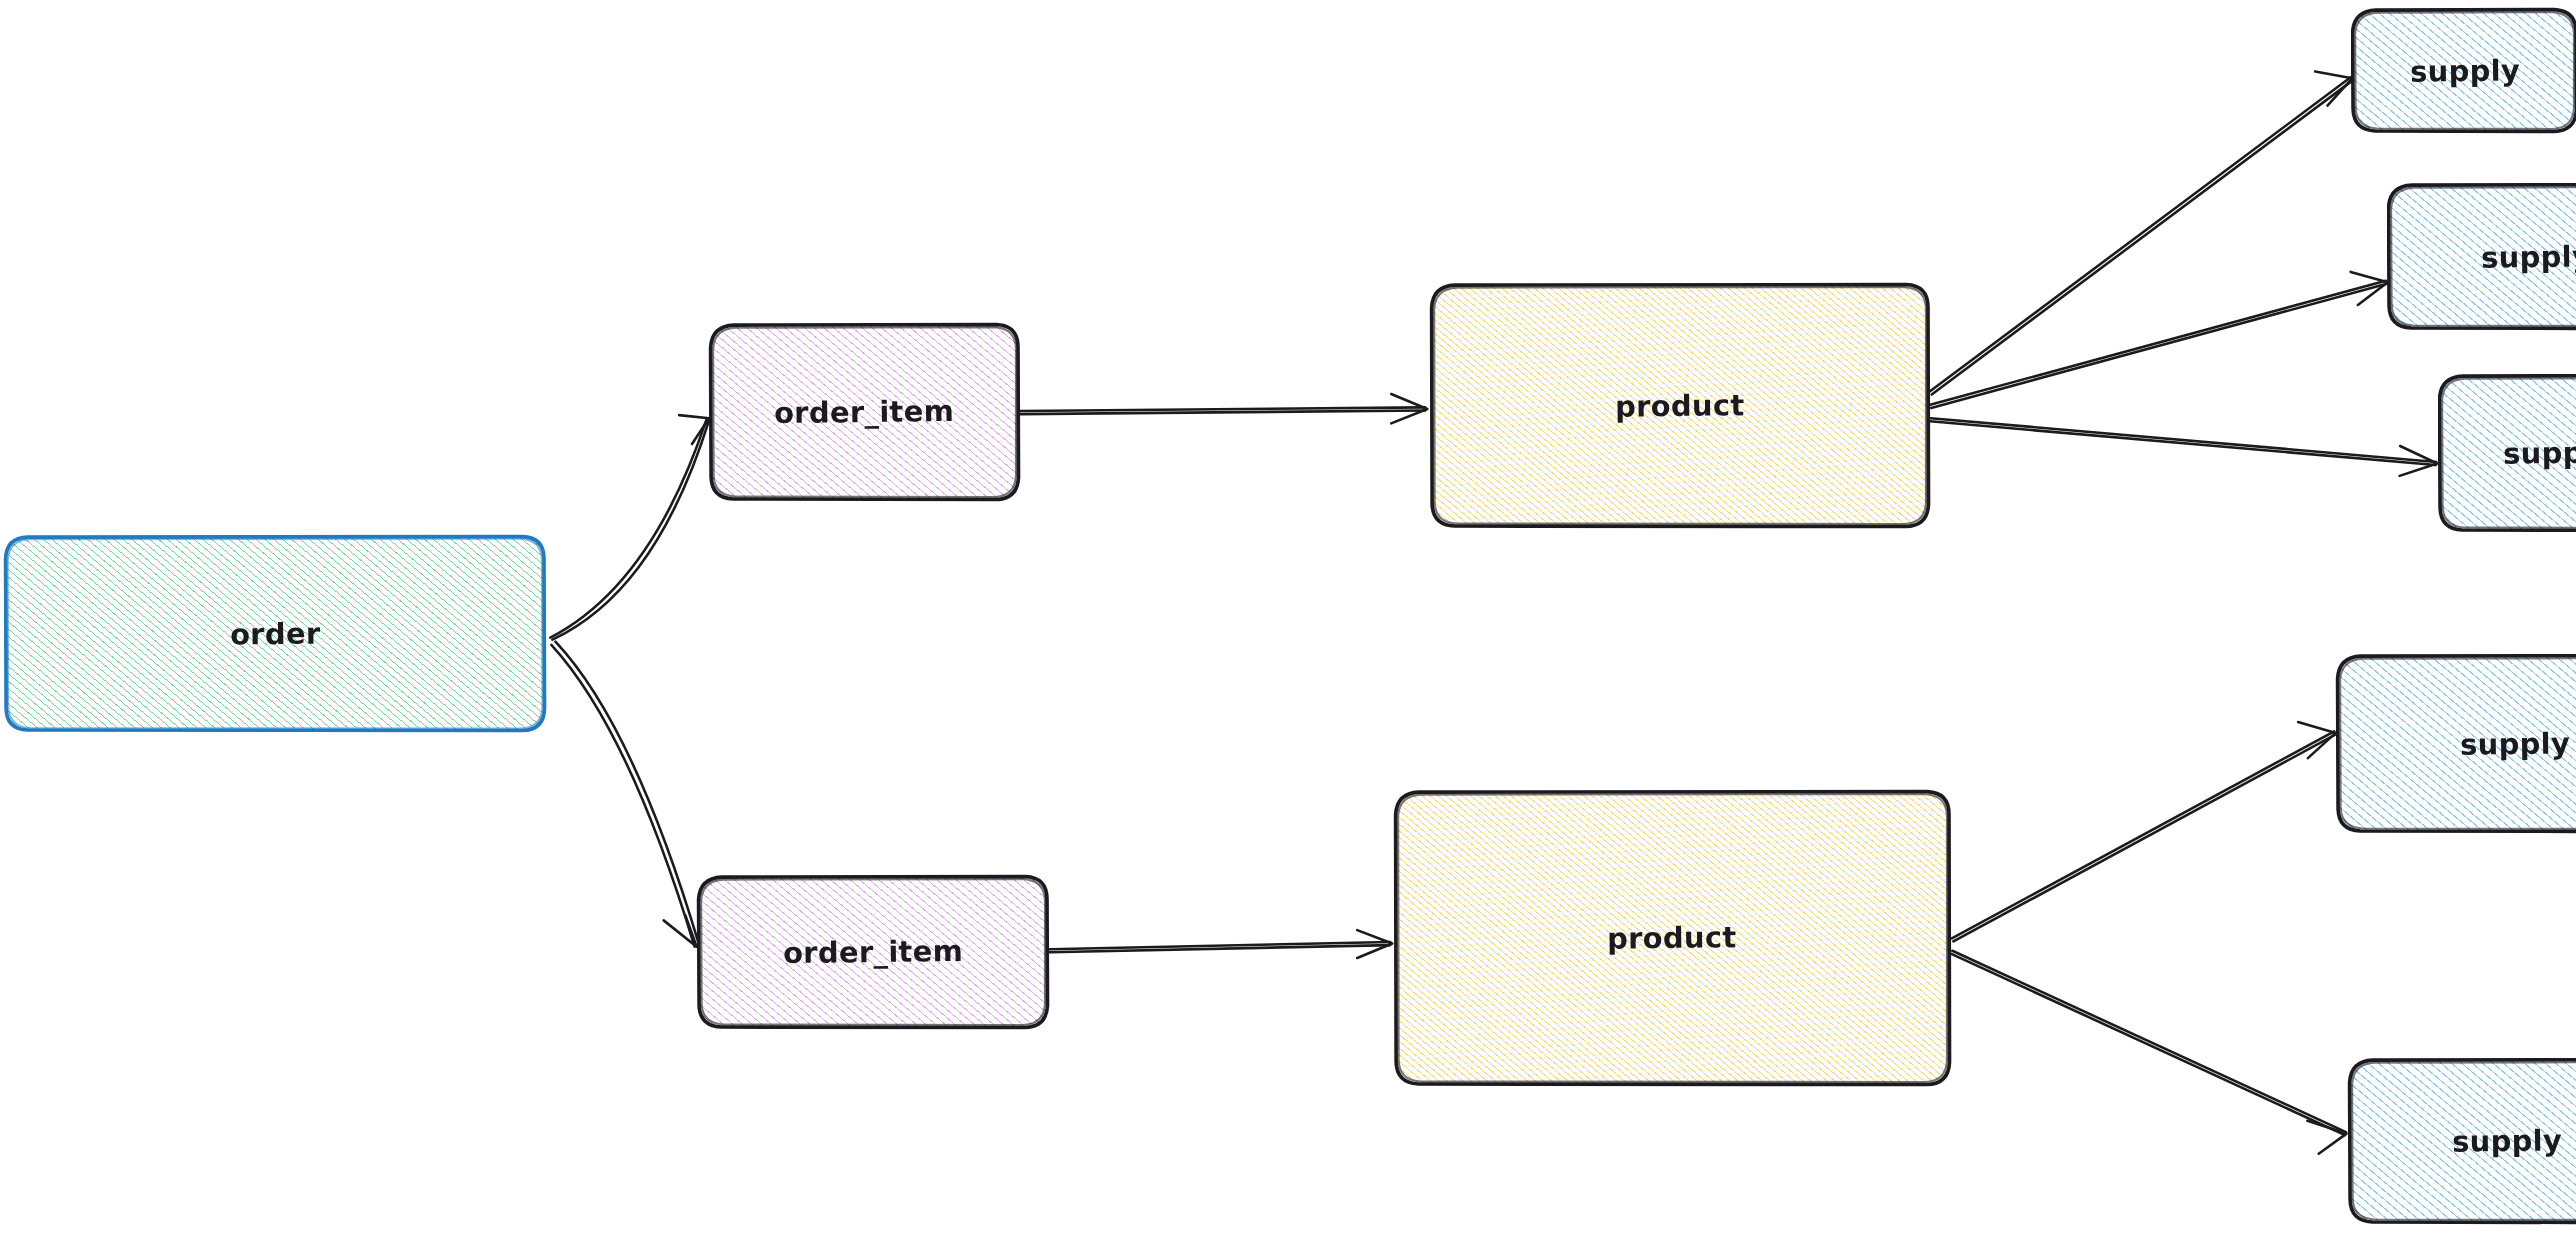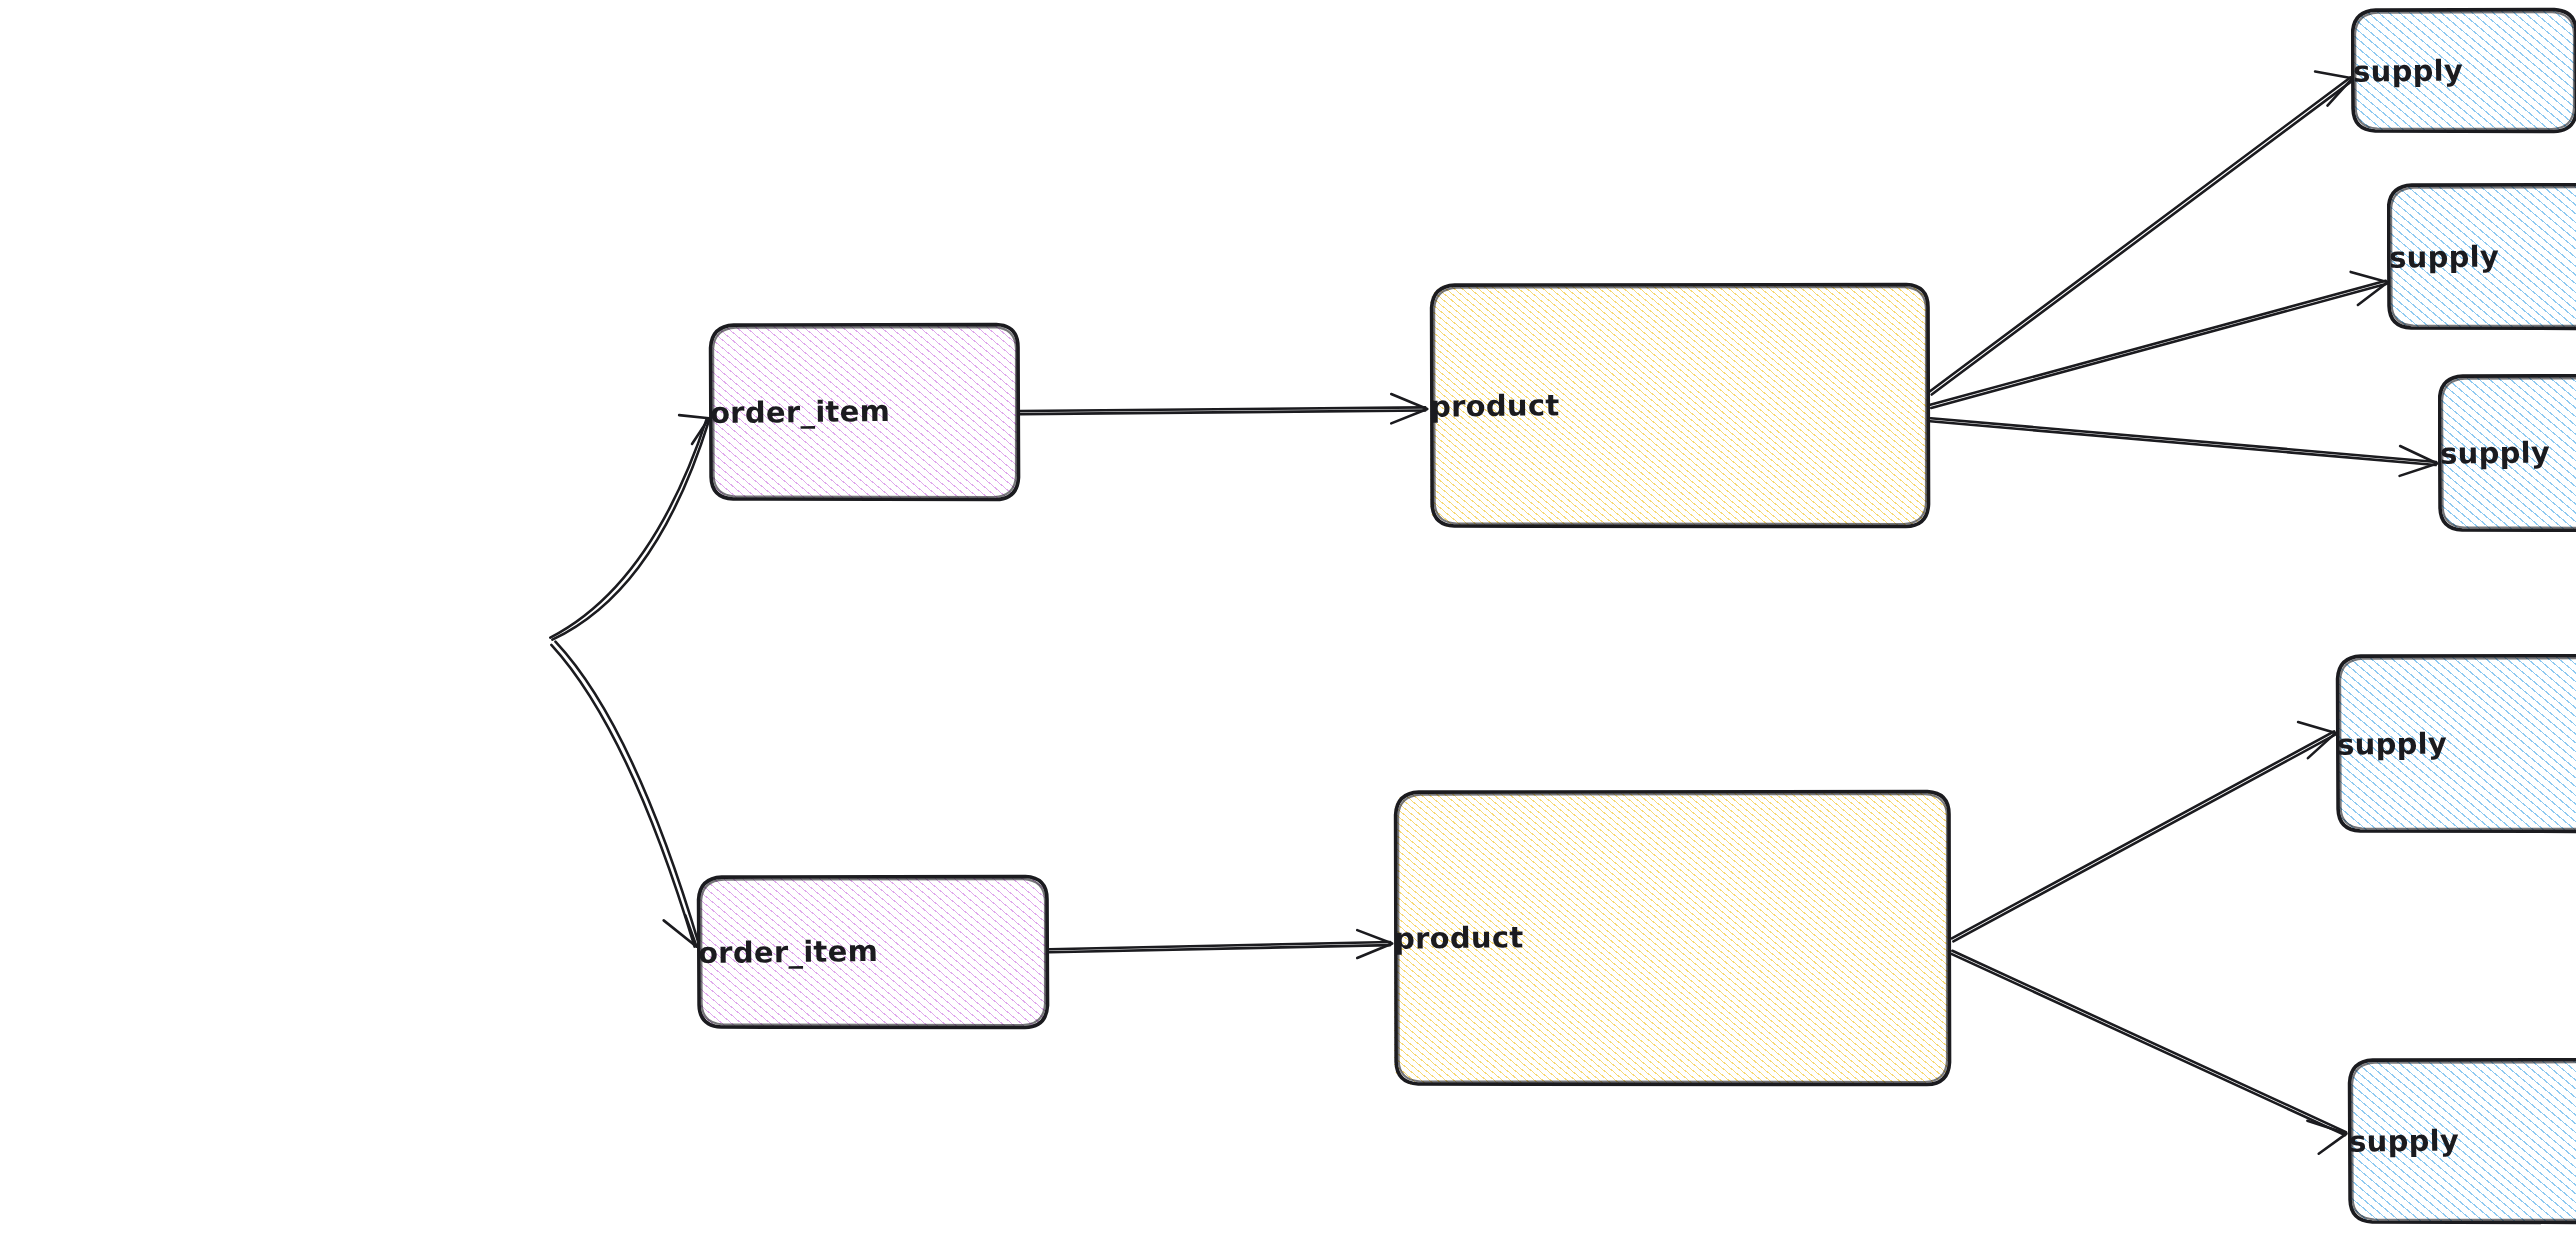--- a/index.html
+++ b/index.html
@@ -24,20 +24,21 @@
     top: 0;
     width: 2700px;
     height: 1233px;
     pointer-events: none;
   }
   .node {
     position: absolute;
     box-sizing: border-box;
     display: flex;
     align-items: center;
+    justify-content: center;
     border-radius: 21.6px;
   }
   .node-label {
     position: relative;
     z-index: 3;
     color: #1b1b1f;
     font-family: "DejaVu Sans", sans-serif;
     font-size: 29px;
     font-weight: 600;
     letter-spacing: 0.3px;
@@ -153,20 +154,30 @@
       </g>
 
       <g>
         <path d="M3789 1846 L4553 2198"></path>
         <path d="M3787 1852 L4551 2204"></path>
         <path d="M4478 2176 L4554 2201 L4500 2240"></path>
       </g>
     </g>
   </svg>
 
+  <div class="node fill-green" style="left:5.2px; top:536px; width:540px; height:195px;">
+    <div class="hatch"></div>
+    <svg class="outline" viewBox="0 0 1056 386" preserveAspectRatio="none">
+      <g fill="none" stroke="#1f7ac2" stroke-width="7" stroke-linecap="round" stroke-linejoin="round">
+        <path d="M48 6 L1008 5 Q1050 6 1050 48 L1051 338 Q1050 380 1008 381 L48 380 Q6 379 6 337 L5 49 Q6 7 48 6 Z"></path>
+        <path d="M52 10 L1004 9 Q1046 11 1046 52 L1047 334 Q1046 376 1004 377 L52 376 Q11 374 10 333 L9 52 Q11 11 52 10 Z" stroke-width="4" opacity="0.55"></path>
+      </g>
+    </svg>
+    <span class="node-label">order</span>
+  </div>
 
   <div class="node fill-pink" style="left:710px; top:324px; width:309px; height:176px;">
     <div class="hatch"></div>
     <svg class="outline" viewBox="0 0 608 350" preserveAspectRatio="none">
       <g fill="none" stroke="#1b1b1f" stroke-width="7" stroke-linecap="round" stroke-linejoin="round">
         <path d="M50 6 L560 5 Q602 7 602 49 L603 302 Q601 344 559 345 L49 344 Q7 342 6 301 L5 50 Q7 8 50 6 Z"></path>
         <path d="M54 11 L556 10 Q597 12 598 52 L598 299 Q596 339 555 340 L53 339 Q12 337 11 298 L10 52 Q12 13 54 11 Z" stroke-width="4" opacity="0.6"></path>
       </g>
     </svg>
     <span class="node-label">order_item</span>

